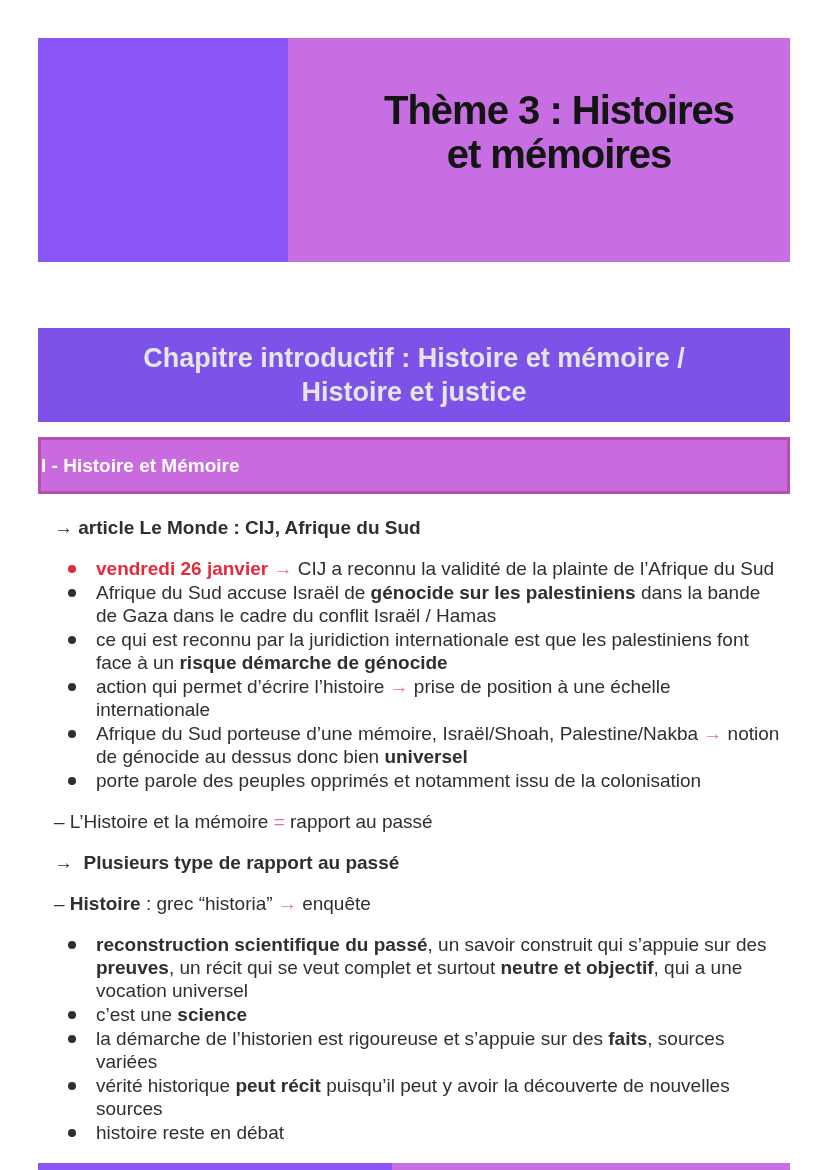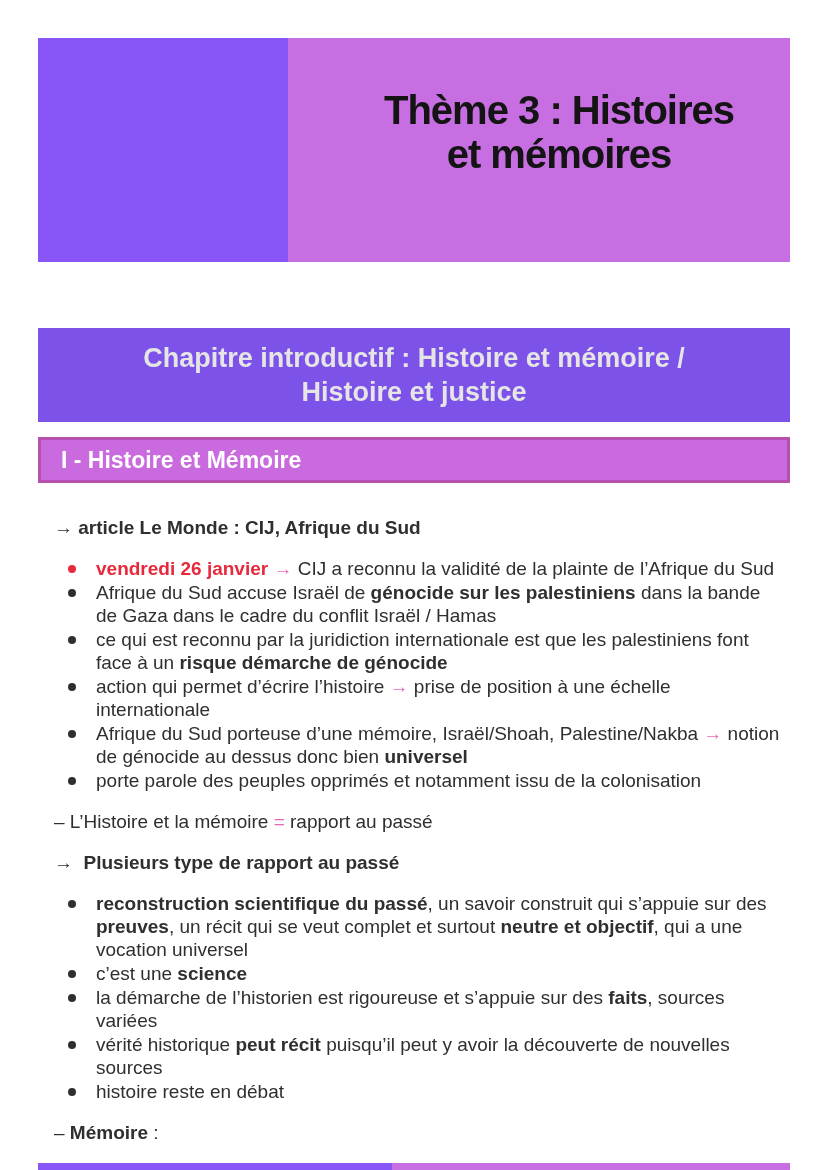--- a/index.html
+++ b/index.html
@@ -16,23 +16,23 @@
     text-align:center; margin-top:-36px;
   }
   
   .chapter {
     position:absolute; left:38px; top:328px; width:752px; height:94px;
     display:flex; flex-direction:column; justify-content:center; align-items:center;
     color:#e5e5e5; font-weight:700; font-size:27px; line-height:34px; text-align:center;
   }
   
   .section {
-    position:absolute; left:38px; top:437px; width:752px; height:46px; box-sizing:border-box;
-    display:flex; align-items:center; padding-left:20px;
-    color:#ffffff; font-weight:700; font-size:23px;
+    position:absolute; left:38px; top:437px; width:752px; height:57px; box-sizing:border-box;
+    display:flex; align-items:center; 
+    color:#ffffff; font-weight:700; font-size:19px;
   }
   
   .body {
     position:absolute; left:38px; top:498px; width:752px;
     font-size:19px; line-height:23px;
   }
   .para { margin:18px 16px; white-space:pre-wrap; }
   .blk-ul { margin:18px 0; padding:0; list-style:none; }
   .li { position:relative; padding-left:50px; margin:1px 8px; white-space:pre-wrap; }
   .li .dot {
@@ -73,20 +73,21 @@
       <div class="blk-ul">
         <div class="li"><span class="dot" style="background: rgb(231, 41, 60);"></span><span class="b" style="color: rgb(231, 41, 60);">vendredi 26 janvier</span><span> </span><span style="color: rgb(230, 104, 179);">→</span><span> CIJ a reconnu la validité de la plainte de l’Afrique du Sud</span></div>
         <div class="li"><span class="dot" style="background: rgb(47, 47, 47);"></span><span>Afrique du Sud accuse Israël de </span><span class="b">génocide sur les palestiniens</span><span> dans la bande de Gaza dans le cadre du conflit Israël / Hamas</span></div>
         <div class="li"><span class="dot" style="background: rgb(47, 47, 47);"></span><span>ce qui est reconnu par la juridiction internationale est que les palestiniens font face à un </span><span class="b">risque démarche de génocide</span></div>
         <div class="li"><span class="dot" style="background: rgb(47, 47, 47);"></span><span>action qui permet d’écrire l’histoire </span><span style="color: rgb(230, 104, 179);">→</span><span> prise de position à une échelle internationale</span></div>
         <div class="li"><span class="dot" style="background: rgb(47, 47, 47);"></span><span>Afrique du Sud porteuse d’une mémoire, Israël/Shoah, Palestine/Nakba </span><span style="color: rgb(230, 104, 179);">→</span><span> notion de génocide au dessus donc bien </span><span class="b">universel</span></div>
         <div class="li"><span class="dot" style="background: rgb(47, 47, 47);"></span><span>porte parole des peuples opprimés et notamment issu de la colonisation</span></div>
       </div>
       <div class="para"><span>– L’Histoire et la mémoire </span><span style="color: rgb(230, 104, 179);">=</span><span> rapport au passé</span></div>
       <div class="para"><span class="b">→  Plusieurs type de rapport au passé</span></div>
+      <div class="para"><span>– </span><span class="b">Histoire</span><span> : grec “historia” </span><span style="color: rgb(230, 104, 179);">→</span><span> enquête</span></div>
       <div class="blk-ul">
         <div class="li"><span class="dot" style="background: rgb(47, 47, 47);"></span><span class="b">reconstruction scientifique du passé</span><span>, un savoir construit qui s’appuie sur des </span><span class="b">preuves</span><span>, un récit qui se veut complet et surtout </span><span class="b">neutre et objectif</span><span>, qui a une vocation universel</span></div>
         <div class="li"><span class="dot" style="background: rgb(47, 47, 47);"></span><span>c’est une </span><span class="b">science</span></div>
         <div class="li"><span class="dot" style="background: rgb(47, 47, 47);"></span><span>la démarche de l’historien est rigoureuse et s’appuie sur des </span><span class="b">faits</span><span>, sources variées</span></div>
         <div class="li"><span class="dot" style="background: rgb(47, 47, 47);"></span><span>vérité historique </span><span class="b">peut récit</span><span> puisqu’il peut y avoir la découverte de nouvelles sources</span></div>
         <div class="li"><span class="dot" style="background: rgb(47, 47, 47);"></span><span>histoire reste en débat</span></div>
       </div>
       <div class="para"><span>– </span><span class="b">Mémoire</span><span> :</span></div>
     </div>
 

